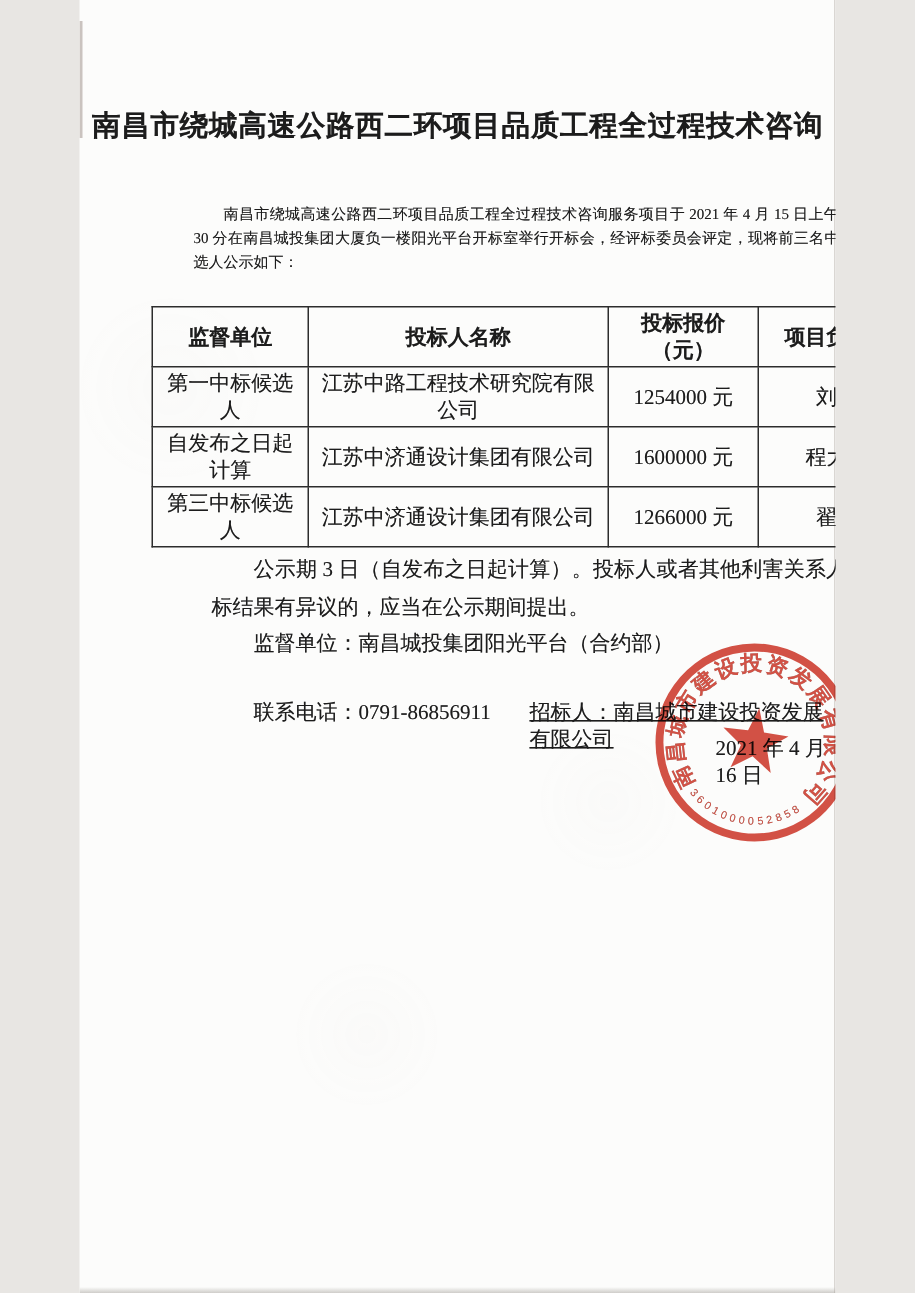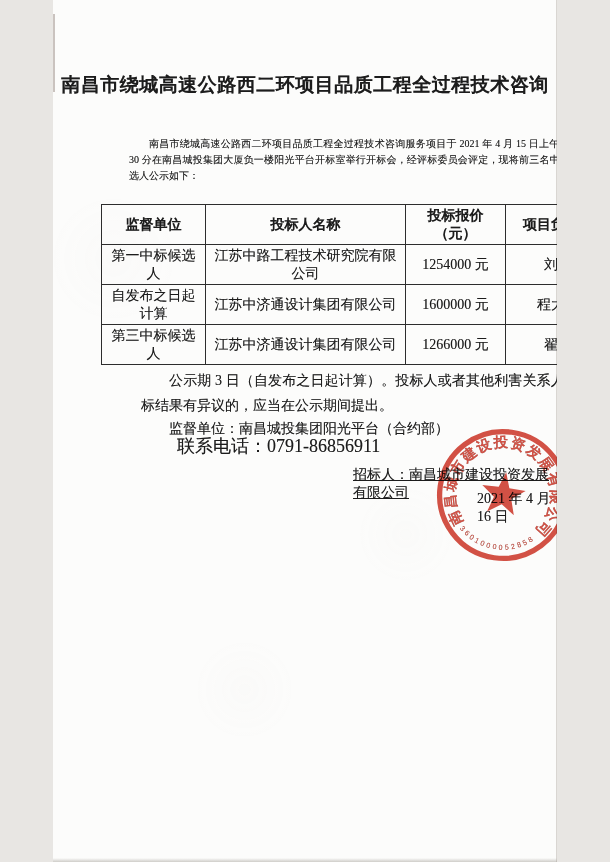--- a/index.html
+++ b/index.html
@@ -34,21 +34,21 @@
   table.bids { position:absolute; top:204px; left:48px; width:509px;
                border-collapse:collapse; table-layout:fixed; }
   table.bids th, table.bids td {
     border:1.5px solid #2d2d2d; height:40px; text-align:center;
     vertical-align:middle; font-size:14px; padding:0 3px; overflow:hidden; }
   table.bids th { font-weight:bold; }
 
   .notice     { position:absolute; top:368px; left:88px; width:452px;
                 font-size:14px; line-height:25px; text-align:justify; text-indent:2em; }
   .supervisor { position:absolute; top:420px; left:88px; font-size:14px; text-indent:2em; }
-  .phone      { position:absolute; top:434px; left:88px; font-size:18px; text-indent:2em; }
+  .phone      { position:absolute; top:466px; left:88px; font-size:14px; text-indent:2em; }
   .tenderer   { position:absolute; top:466px; left:300px; font-size:14px;text-decoration:underline; }
   .date       { position:absolute; top:490px; left:424px; font-size:14px; }
 
   .seal { position:absolute; top:420px; left:378px; width:144px; height:150px;
           transform:rotate(8deg); opacity:.88; mix-blend-mode:multiply; }
   .seal svg { width:100%; height:100%; }
   .seal .ringtext  { font-family:"Liberation Serif", serif; font-size:15px; font-weight:bold; letter-spacing:1.5px; }
   .seal .serialtxt { font-family:"Liberation Sans", sans-serif; font-size:7.5px; letter-spacing:2.6px; }
 </style>
 </head>

